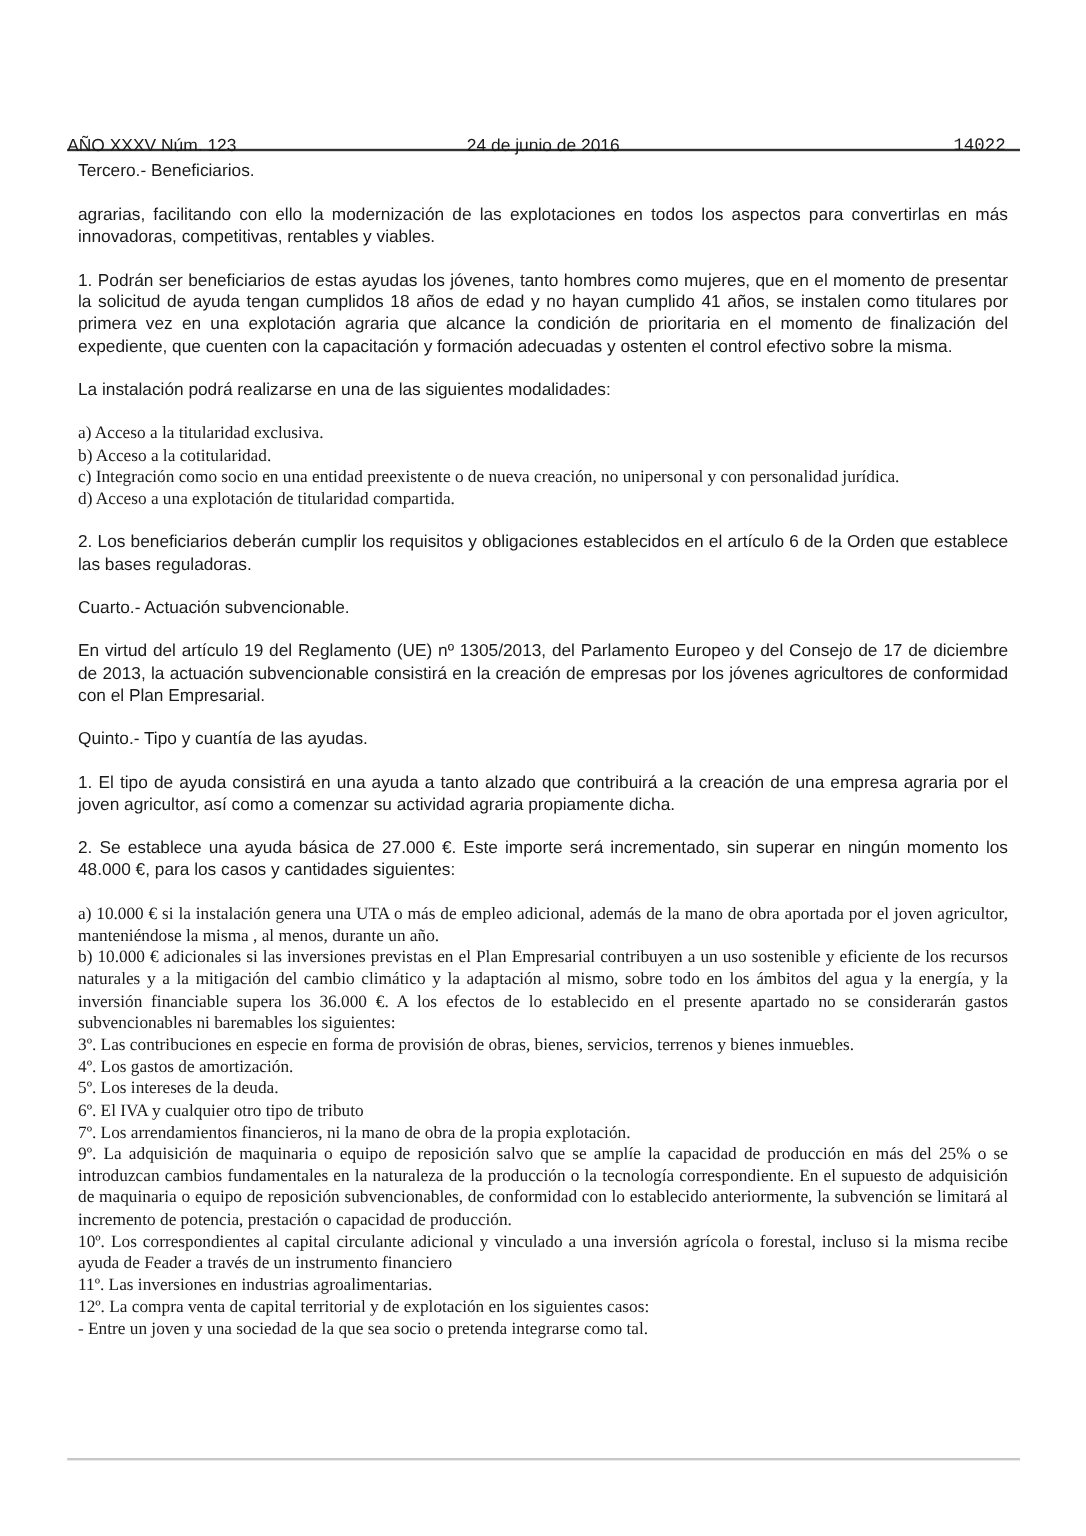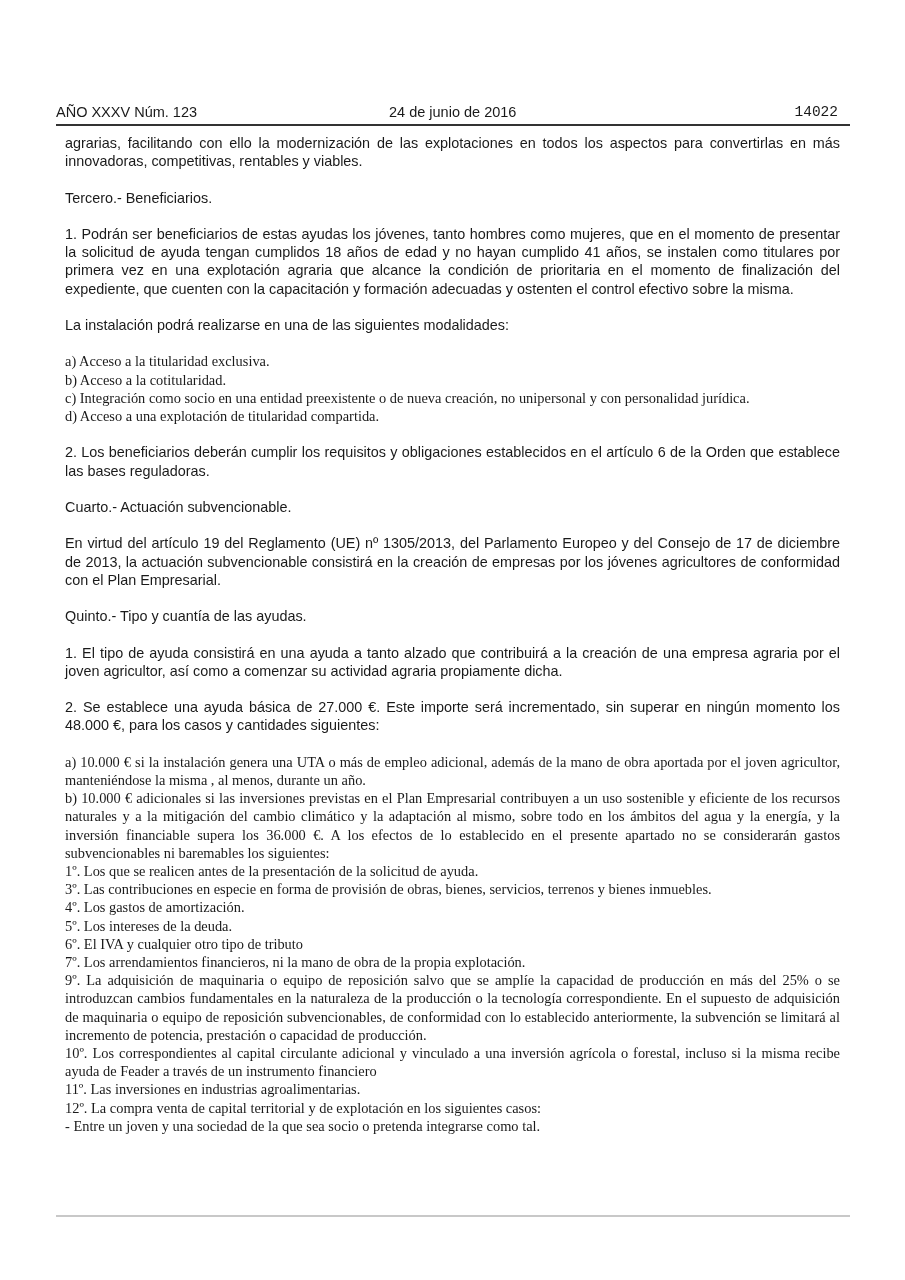--- a/index.html
+++ b/index.html
@@ -1,20 +1,20 @@
 <!DOCTYPE html>
 <html><head>
 <meta charset="utf-8">
 <style>
   html, body { margin: 0; padding: 0; background: #ffffff; }
   body { width: 905px; height: 1280px; position: relative; overflow: hidden;
          font-family: "Liberation Sans", sans-serif; color: #1a1a1a; }
   .header { position: absolute; left: 56px; top: 104px; width: 794px; height: 20px;
             border-bottom: 2px solid #333; font-size: 14.5px; }
-  .header span { position: absolute; top: 0; }
+  .header span { position: absolute; top: 10px; }
   .h-left { left: 0; }
   .h-center { left: 333px; }
   .h-right { right: 12px; font-family: Liberation Mono, monospace; }
   .content { position: absolute; left: 65px; top: 134px; width: 775px;
              font-size: 14.4px; line-height: 18.2px; text-align: justify; }
   .content p { margin: 0 0 18.2px 0; }
   .content p.tight { margin: 0; }
   .content .line { display: block; font-family: Liberation Serif, serif; }
   .footer-rule { position: absolute; left: 56px; top: 1215px; width: 794px; height: 0;
                  border-top: 2px solid #c8c8c8; }
@@ -22,40 +22,39 @@
 </head>
 <body>
 
 <div class="header">
   <span class="h-left">AÑO XXXV  Núm. 123</span>
   <span class="h-center">24 de junio de 2016</span>
   <span class="h-right">14022</span>
 </div>
 
 <div class="content">
+  <p>Tercero.- Beneficiarios.</p>
   <p>agrarias, facilitando con ello la modernización de las explotaciones en todos los aspectos para convertirlas en más innovadoras, competitivas, rentables y viables.</p>
-  <p>Tercero.- Beneficiarios.</p>
   <p>1. Podrán ser beneficiarios de estas ayudas los jóvenes, tanto hombres como mujeres, que en el momento de presentar la solicitud de ayuda tengan cumplidos 18 años de edad y no hayan cumplido 41 años, se instalen como titulares por primera vez en una explotación agraria que alcance la condición de prioritaria en el momento de finalización del expediente, que cuenten con la capacitación y formación adecuadas y ostenten el control efectivo sobre la misma.</p>
   <p>La instalación podrá realizarse en una de las siguientes modalidades:</p>
   <p>
     <span class="line">a) Acceso a la titularidad exclusiva.</span>
     <span class="line">b) Acceso a la cotitularidad.</span>
     <span class="line">c) Integración como socio en una entidad preexistente o de nueva creación, no unipersonal y con personalidad jurídica.</span>
     <span class="line">d) Acceso a una explotación de titularidad compartida.</span>
   </p>
   <p>2. Los beneficiarios deberán cumplir los requisitos y obligaciones establecidos en el artículo 6 de la Orden que establece las bases reguladoras.</p>
   <p>Cuarto.- Actuación subvencionable.</p>
   <p>En virtud del artículo 19 del Reglamento (UE) nº 1305/2013, del Parlamento Europeo y del Consejo de 17 de diciembre de 2013, la actuación subvencionable consistirá en la creación de empresas por los jóvenes agricultores de conformidad con el Plan Empresarial.</p>
   <p>Quinto.- Tipo y cuantía de las ayudas.</p>
   <p>1. El tipo de ayuda consistirá en una ayuda a tanto alzado que contribuirá a la creación de una empresa agraria por el joven agricultor, así como a comenzar su actividad agraria propiamente dicha.</p>
   <p>2. Se establece una ayuda básica de 27.000 €. Este importe será incrementado, sin superar en ningún momento los 48.000 €, para los casos y cantidades siguientes:</p>
   <p class="tight">
     <span class="line">a) 10.000 € si la instalación genera una UTA o más de empleo adicional, además de la mano de obra aportada por el joven agricultor, manteniéndose la misma , al menos, durante un año.</span>
     <span class="line">b) 10.000 € adicionales si las inversiones previstas en el Plan Empresarial contribuyen a un uso sostenible y eficiente de los recursos naturales y a la mitigación del cambio climático y la adaptación al mismo, sobre todo en los ámbitos del agua y la energía, y la inversión financiable supera los 36.000 €. A los efectos de lo establecido en el presente apartado no se considerarán gastos subvencionables ni baremables los siguientes:</span>
-    <span class="line">1º. Los que se realicen antes de la presentación de la solicitud de ayuda.</span>
     <span class="line">3º. Las contribuciones en especie en forma de provisión de obras, bienes, servicios, terrenos y bienes inmuebles.</span>
     <span class="line">4º. Los gastos de amortización.</span>
     <span class="line">5º. Los intereses de la deuda.</span>
     <span class="line">6º. El IVA y cualquier otro tipo de tributo</span>
     <span class="line">7º. Los arrendamientos financieros, ni la mano de obra de la propia explotación.</span>
     <span class="line">9º. La adquisición de maquinaria o equipo de reposición salvo que se amplíe la capacidad de producción en más del 25% o se introduzcan cambios fundamentales en la naturaleza de la producción o la tecnología correspondiente. En el supuesto de adquisición de maquinaria o equipo de reposición subvencionables, de conformidad con lo establecido anteriormente, la subvención se limitará al incremento de potencia, prestación o capacidad de producción.</span>
     <span class="line">10º. Los correspondientes al capital circulante adicional y vinculado a una inversión agrícola o forestal, incluso si la misma recibe ayuda de Feader a través de un instrumento financiero</span>
     <span class="line">11º. Las inversiones en industrias agroalimentarias.</span>
     <span class="line">12º. La compra venta de capital territorial y de explotación en los siguientes casos:</span>
     <span class="line">- Entre un joven y una sociedad de la que sea socio o pretenda integrarse como tal.</span>

